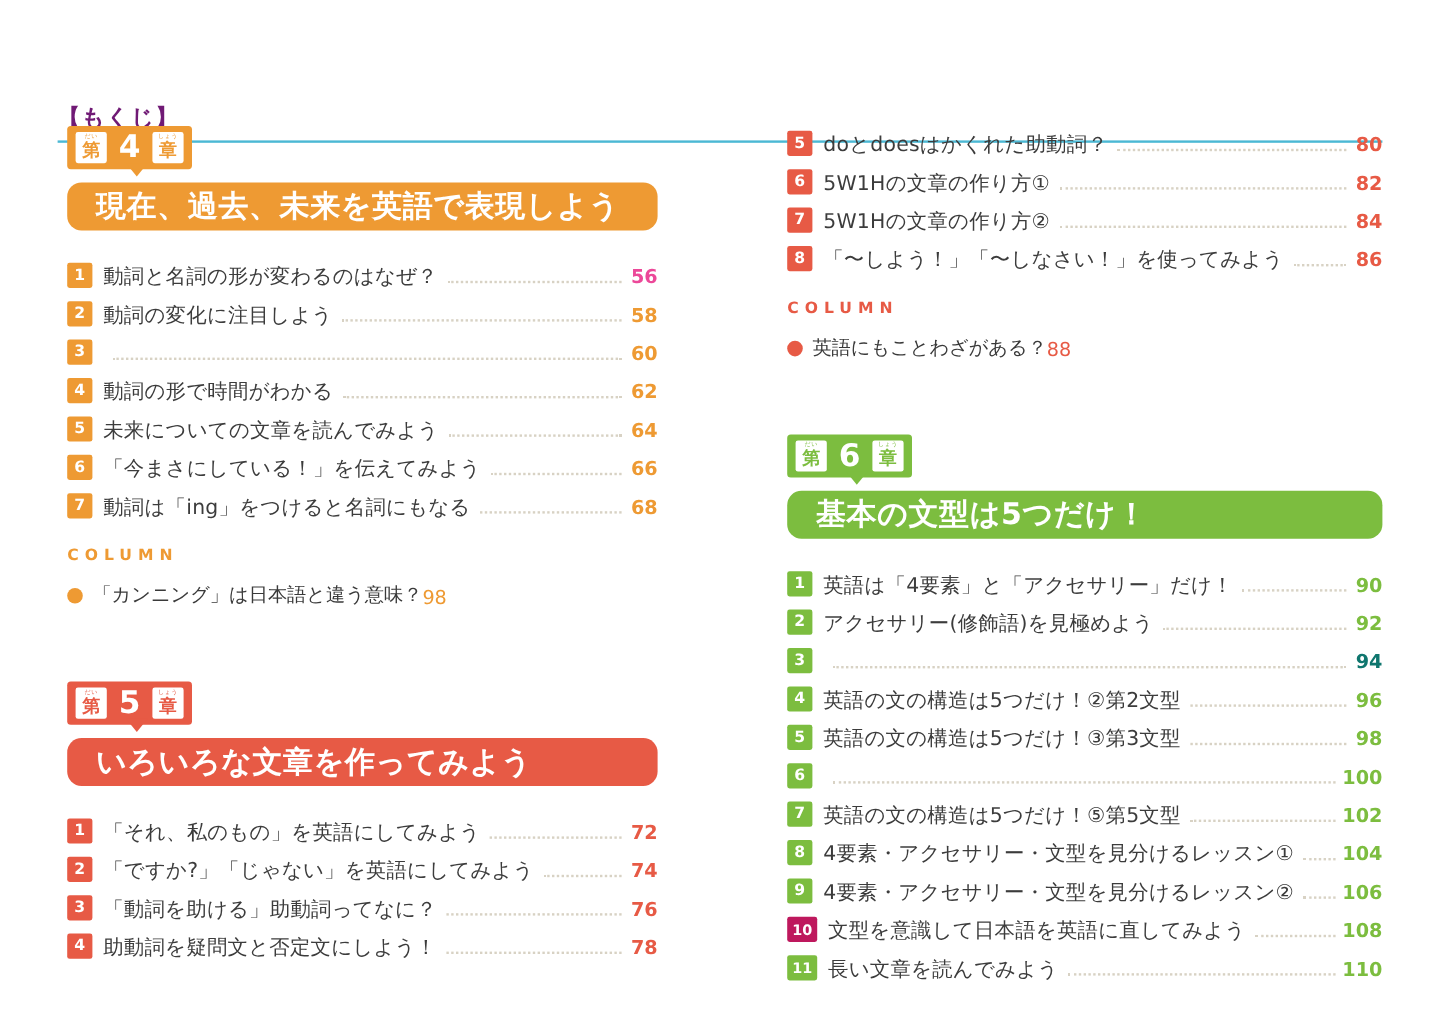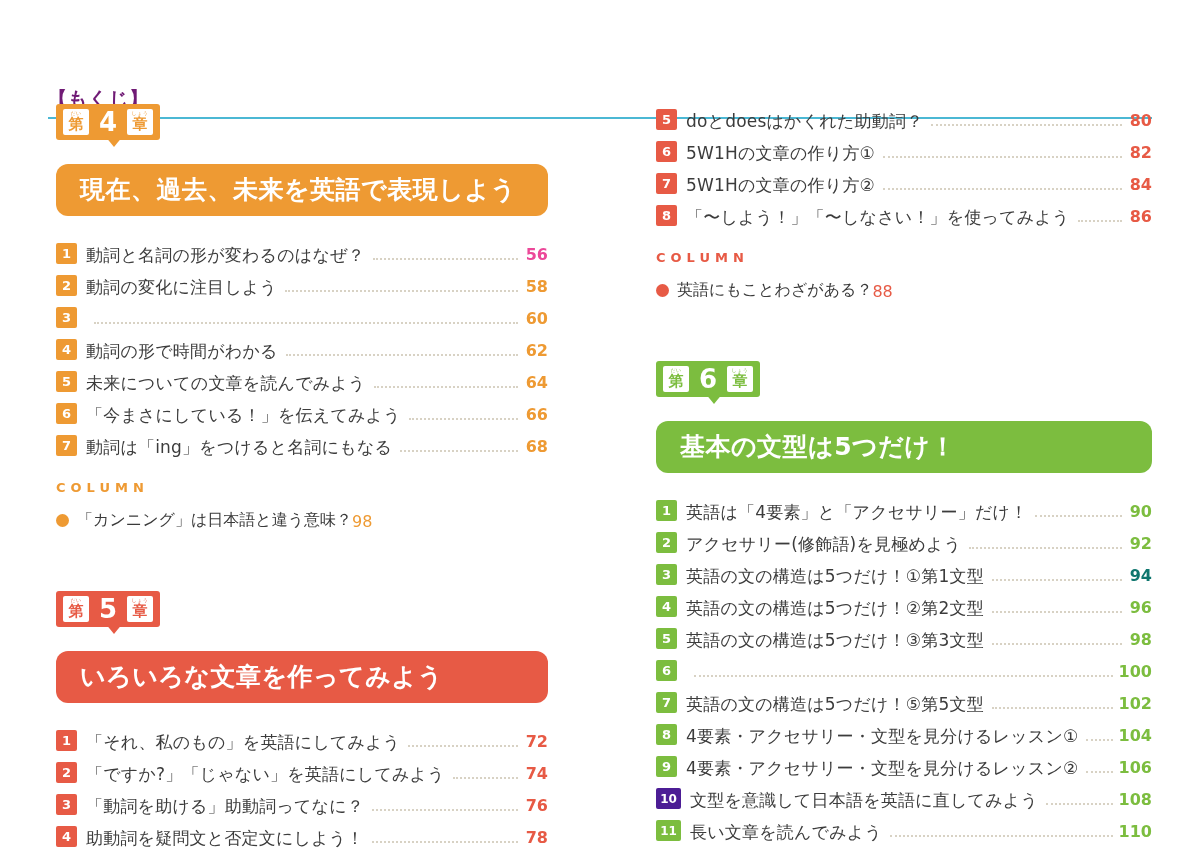--- a/index.html
+++ b/index.html
@@ -109,26 +109,26 @@
     top: 36px;
     width: 0; height: 0;
     border-left: 9px solid transparent;
     border-right: 9px solid transparent;
     border-top-width: 11px;
     border-top-style: solid;
   }
 
   .chap-banner {
     border-radius: 12px;
-    height: 52px;
+    height: 40px;
     display: flex;
     align-items: center;
     padding: 0 24px;
     box-sizing: border-box;
-    margin-top: 18px;
+    margin-top: 6px;
   }
   .chap-banner .banner-text {
     color: #ffffff;
     font-size: 25px;
     font-weight: bold;
     letter-spacing: 0.5px;
     line-height: 1.05;
     white-space: nowrap;
   }
 
@@ -392,21 +392,20 @@
             <div class="pg" style="color: rgb(124, 189, 63);">90</div>
           </div>
           <div class="entry">
             <div class="num" style="background: rgb(124, 189, 63);">2</div>
             <div class="label">アクセサリー(修飾語)を見極めよう</div>
             <div class="leader"></div>
             <div class="pg" style="color: rgb(124, 189, 63);">92</div>
           </div>
           <div class="entry">
             <div class="num" style="background: rgb(124, 189, 63);">3</div>
-            <div class="label">英語の文の構造は5つだけ！①第1文型</div>
             <div class="leader"></div>
             <div class="pg" style="color: #0f766e;">94</div>
           </div>
           <div class="entry">
             <div class="num" style="background: rgb(124, 189, 63);">4</div>
             <div class="label">英語の文の構造は5つだけ！②第2文型</div>
             <div class="leader"></div>
             <div class="pg" style="color: rgb(124, 189, 63);">96</div>
           </div>
           <div class="entry">
@@ -432,21 +431,21 @@
             <div class="leader"></div>
             <div class="pg" style="color: rgb(124, 189, 63);">104</div>
           </div>
           <div class="entry">
             <div class="num" style="background: rgb(124, 189, 63);">9</div>
             <div class="label">4要素・アクセサリー・文型を見分けるレッスン②</div>
             <div class="leader"></div>
             <div class="pg" style="color: rgb(124, 189, 63); margin-top: 20px;">106</div>
           </div>
           <div class="entry">
-            <div class="num wide" style="background: #4c1d95;">10</div>
+            <div class="num wide" style="background: #be185d;">10</div>
             <div class="label">文型を意識して日本語を英語に直してみよう</div>
             <div class="leader"></div>
             <div class="pg" style="color: rgb(124, 189, 63);">108</div>
           </div>
           <div class="entry">
             <div class="num wide" style="background: rgb(124, 189, 63);">11</div>
             <div class="label">長い文章を読んでみよう</div>
             <div class="leader"></div>
             <div class="pg" style="color: rgb(124, 189, 63);">110</div>
           </div>

